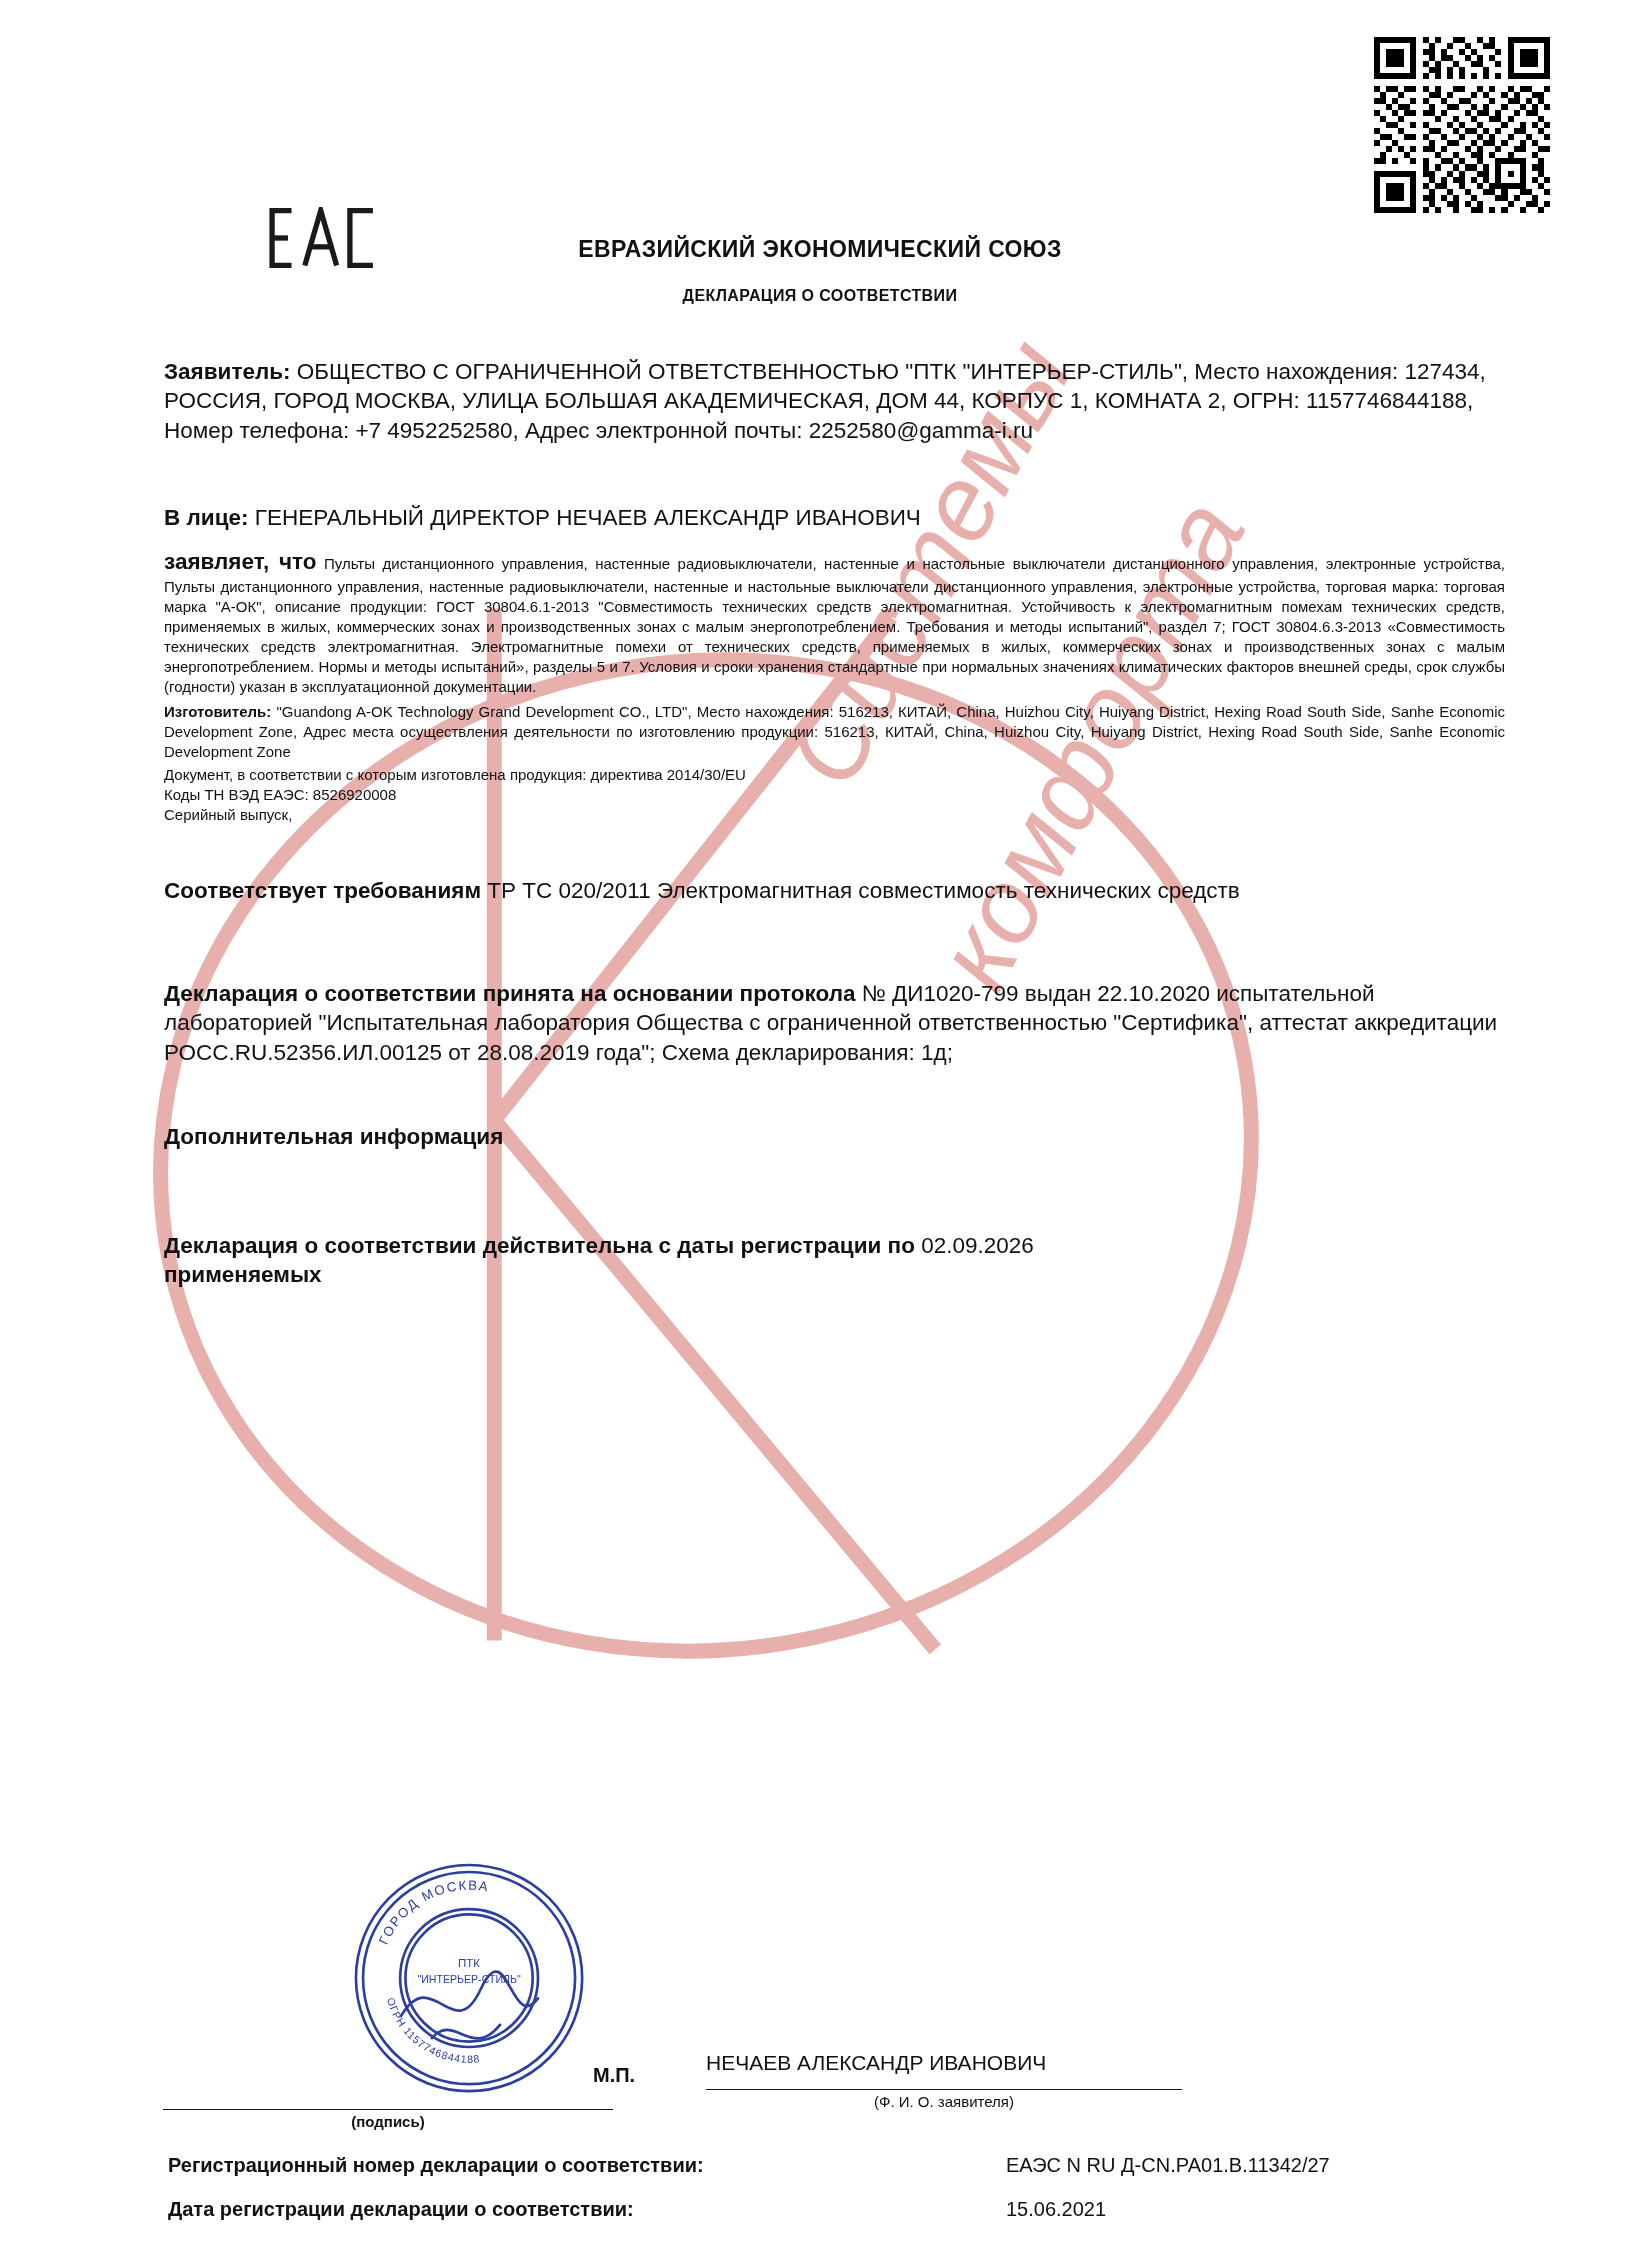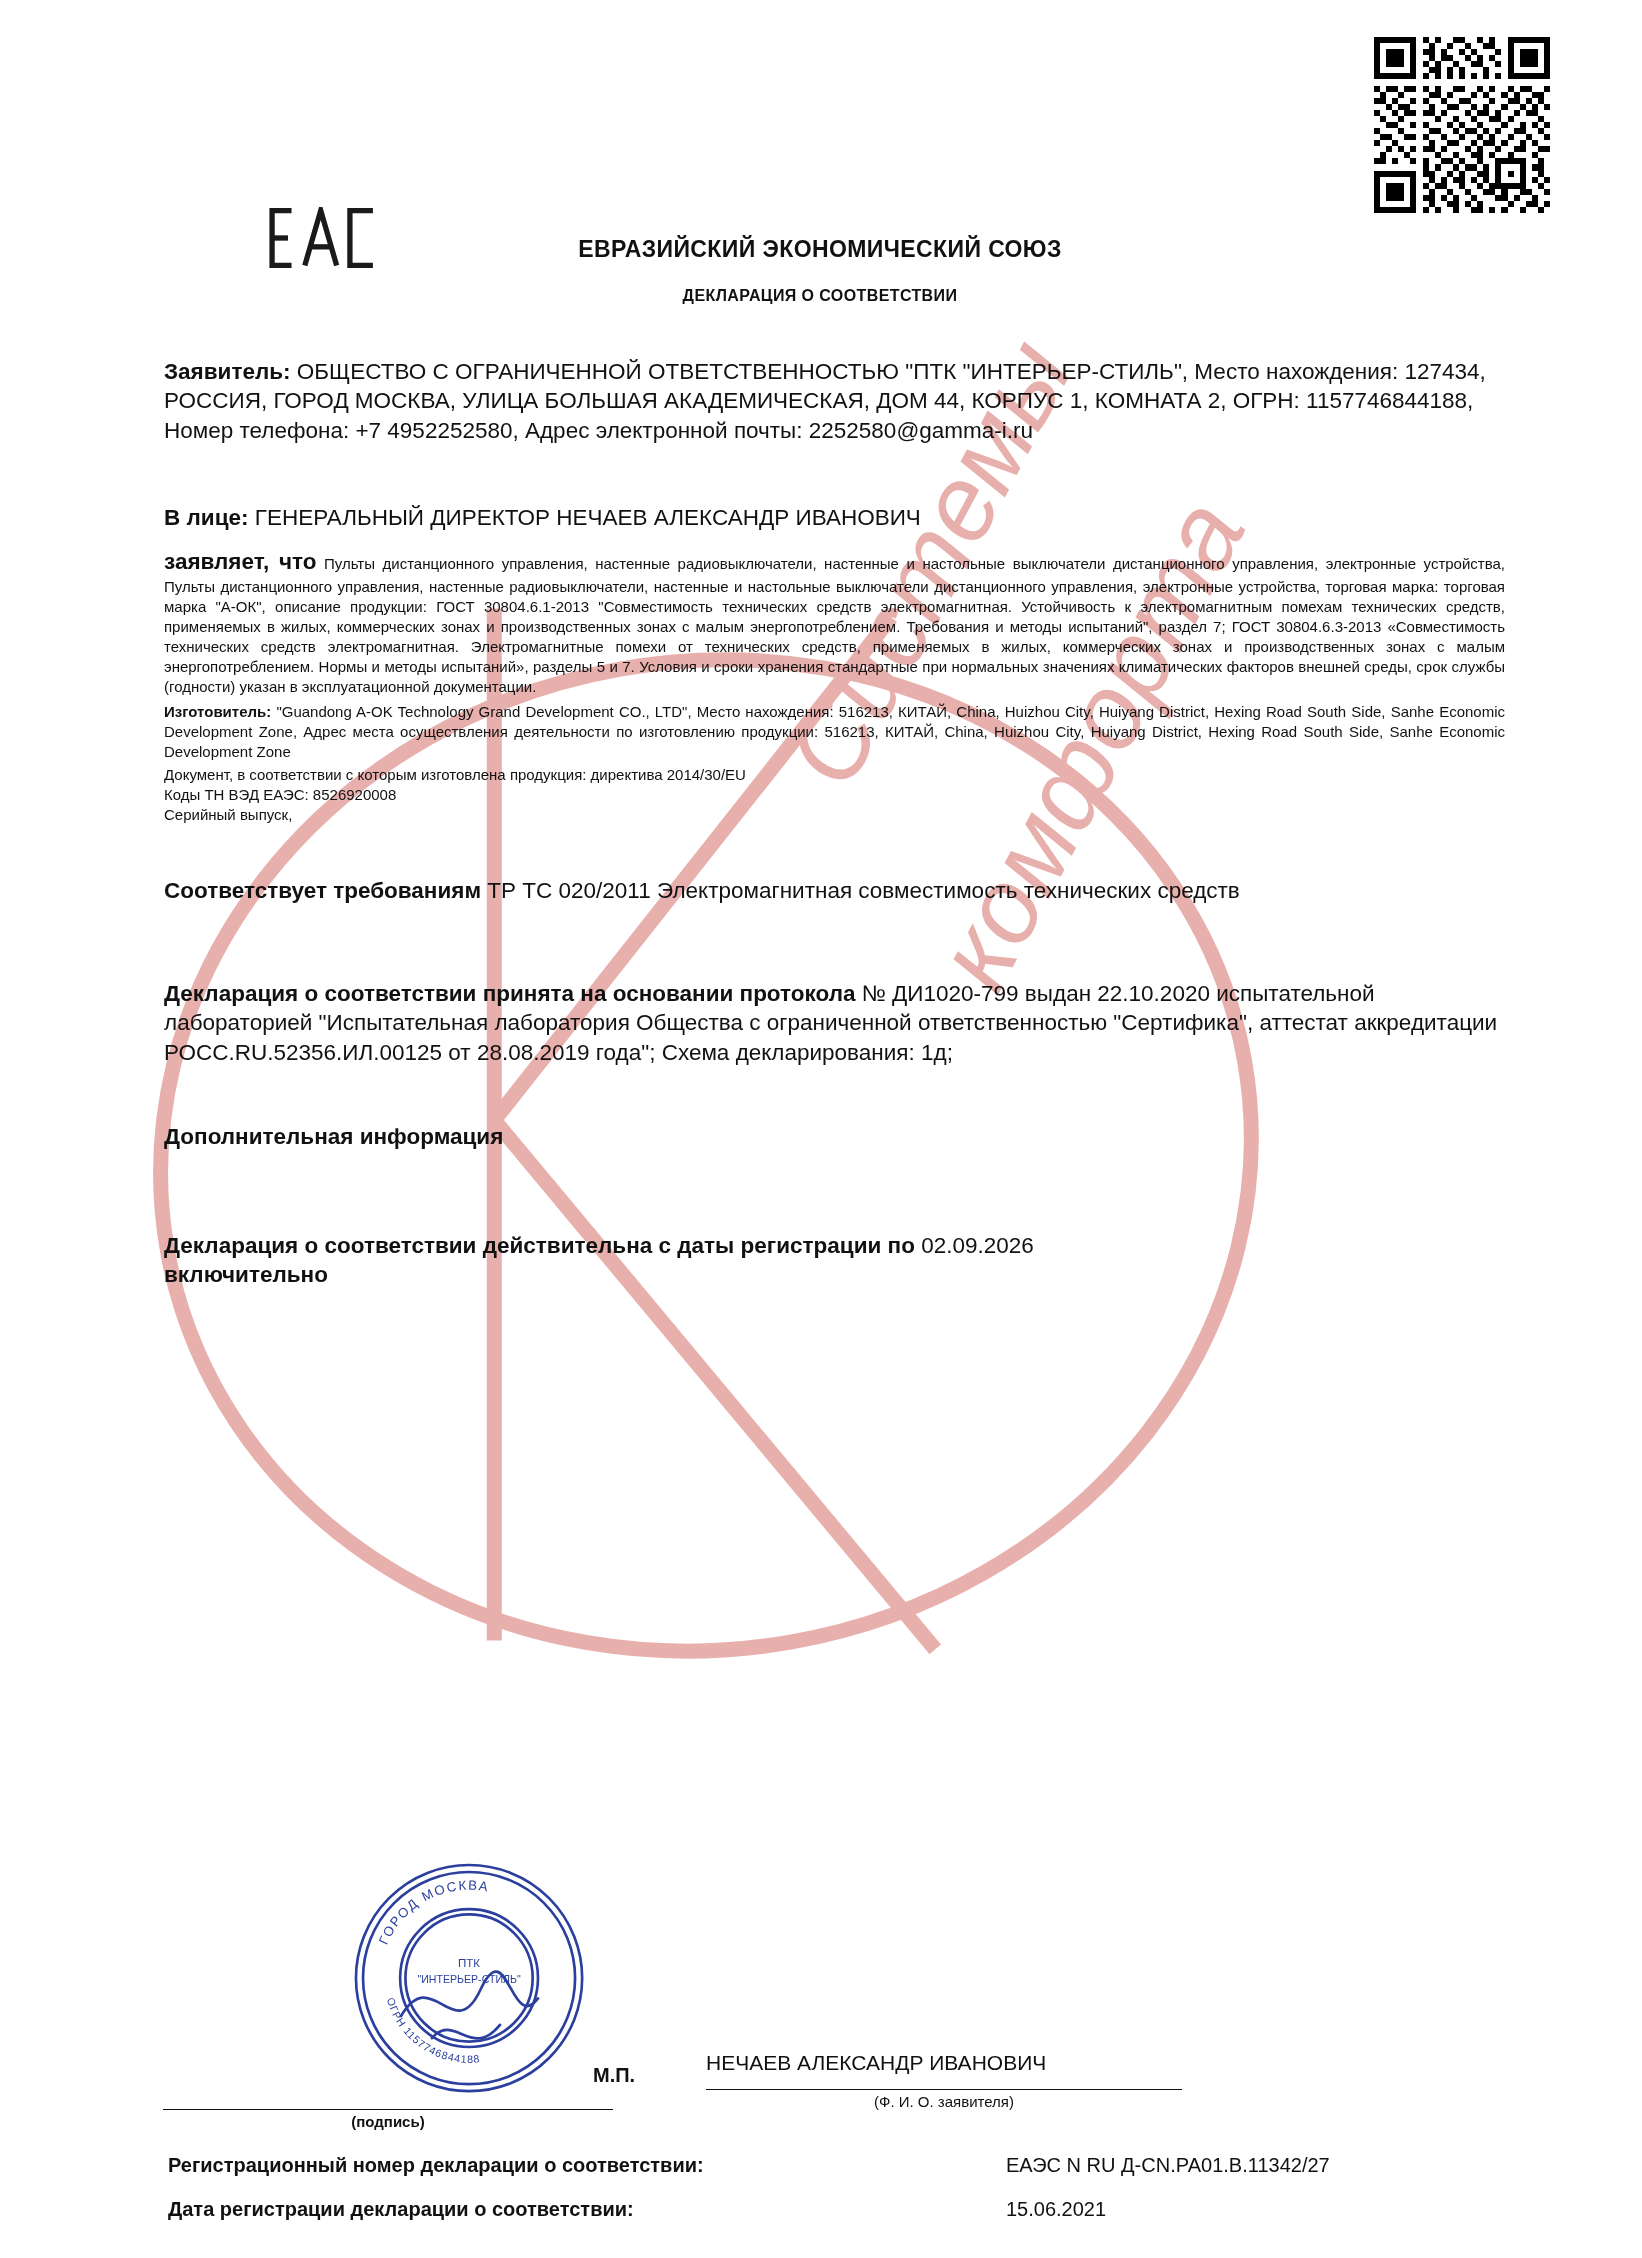--- a/index.html
+++ b/index.html
@@ -506,21 +506,21 @@
     <div id="protocol" class="block big">
       <b>Декларация о соответствии принята на основании протокола</b><span> № ДИ1020-799 выдан 22.10.2020 испытательной лабораторией "Испытательная лаборатория Общества с ограниченной ответственностью "Сертифика", аттестат аккредитации РОСС.RU.52356.ИЛ.00125 от 28.08.2019 года"; Схема декларирования: 1д;</span>
     </div>
 
     <div id="addinfo" class="block big">
       <b>Дополнительная информация</b>
     </div>
 
     <div id="valid" class="block big">
       <b>Декларация о соответствии действительна с даты регистрации по</b><span> 02.09.2026</span>
-      <div><b>включительно</b></div>
+      <div><b>применяемых</b></div>
     </div>
 
   </div>
 
   <svg id="stamp" viewBox="0 0 275 275">
     <g fill="none" stroke="#2b3f9e" stroke-width="3">
       <circle cx="137" cy="137" r="128"></circle>
       <circle cx="137" cy="137" r="120"></circle>
       <circle cx="137" cy="137" r="78"></circle>
       <circle cx="137" cy="137" r="72"></circle>

